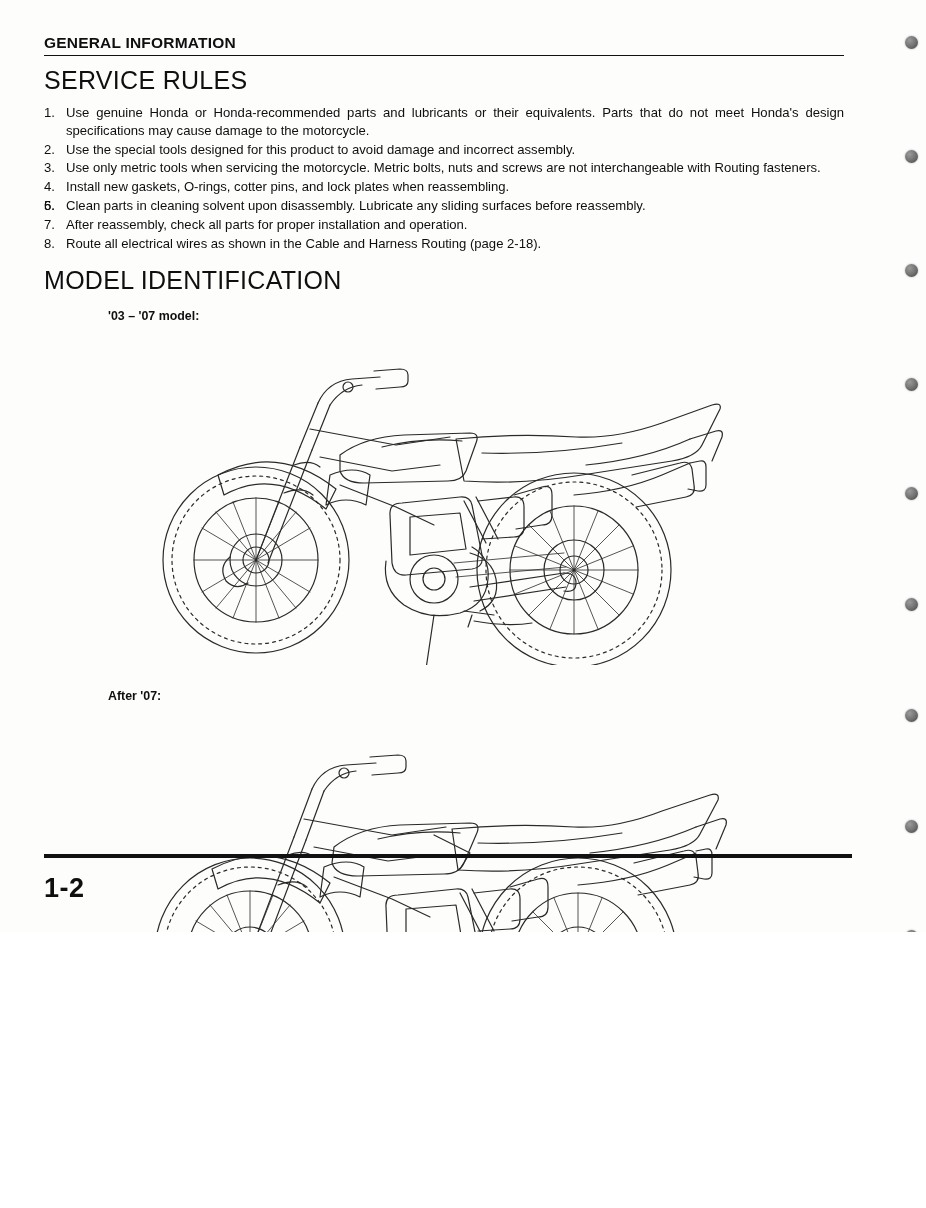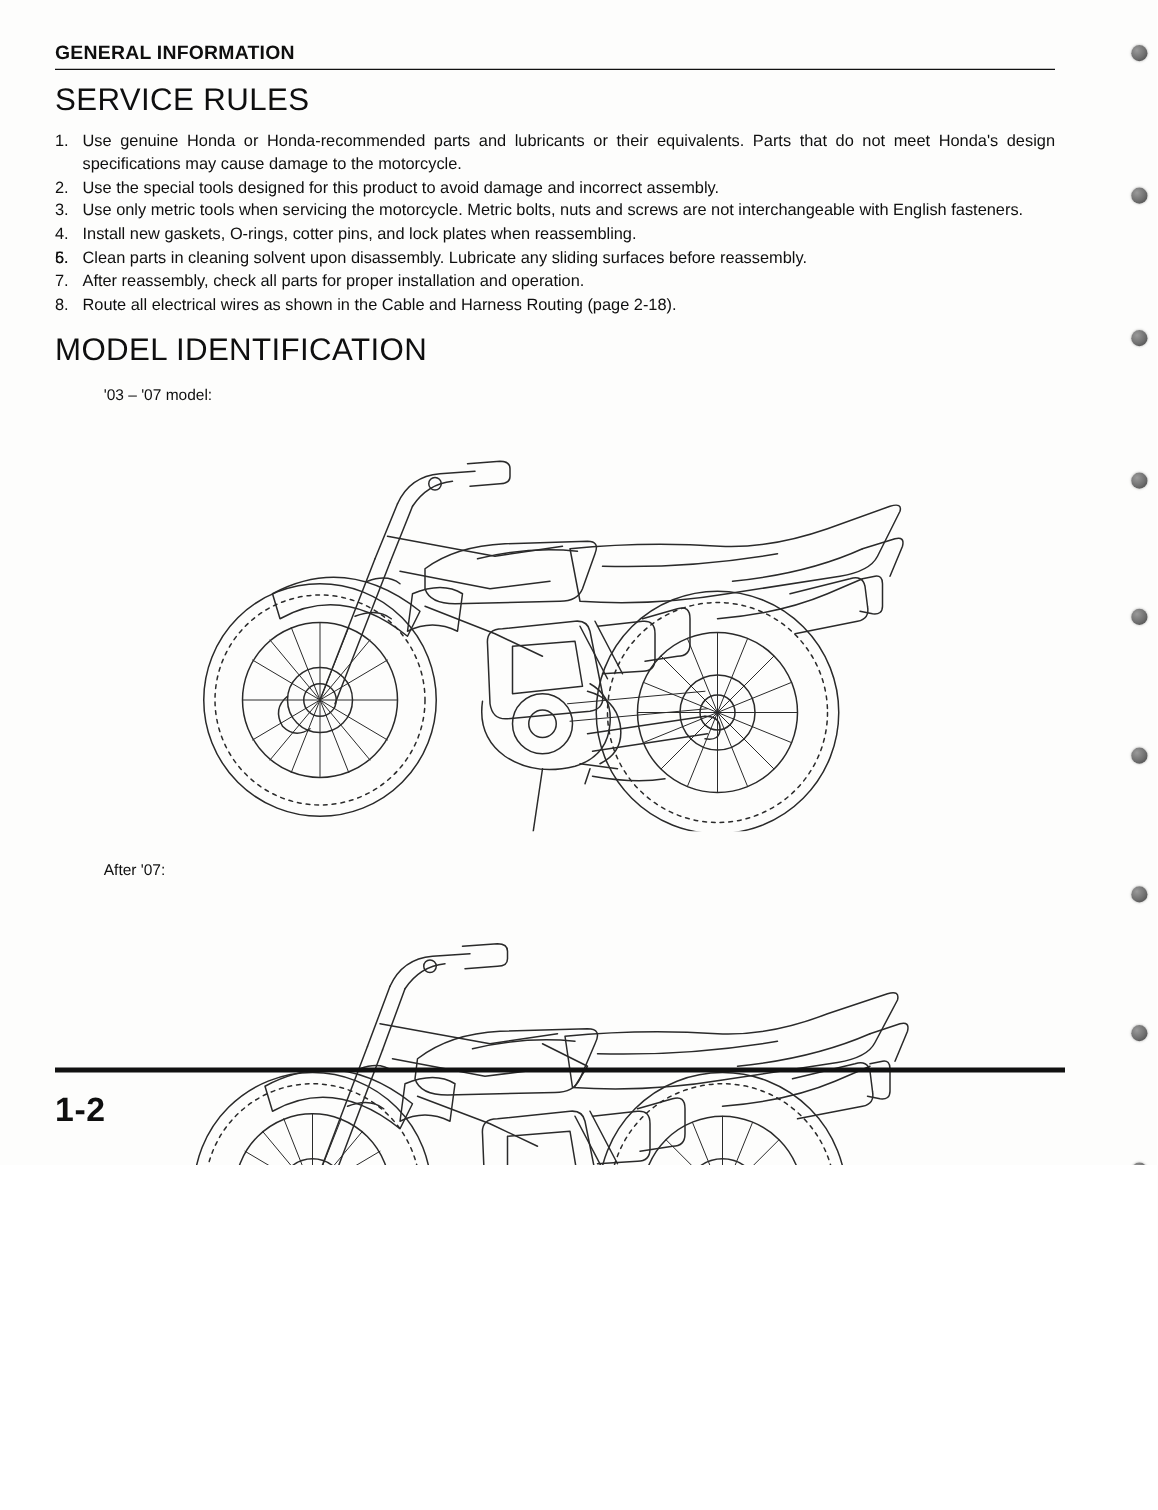--- a/index.html
+++ b/index.html
@@ -82,22 +82,22 @@
     width: 18px;
     text-align: left;
   }
   
   .figure {
     position: relative;
     margin-top: 14px;
   }
   .fig-caption {
     font-size: 12.4px;
-    font-weight: normal;
-    margin-left: 39px;
+    font-weight: bold;
+    margin-left: 64px;
     margin-bottom: 2px;
   }
   .bike-wrap {
     position: relative;
     height: 350px;
   }
   .bike-wrap.second {
     height: 360px;
   }
   .bike-wrap svg {
@@ -152,21 +152,21 @@
       <li>
         <span class="num">1.</span>
         <span>Use genuine Honda or Honda-recommended parts and lubricants or their equivalents. Parts that do not meet Honda's design specifications may cause damage to the motorcycle.</span>
       </li>
       <li>
         <span class="num">2.</span>
         <span>Use the special tools designed for this product to avoid damage and incorrect assembly.</span>
       </li>
       <li>
         <span class="num">3.</span>
-        <span>Use only metric tools when servicing the motorcycle. Metric bolts, nuts and screws are not interchangeable with English fasteners.</span>
+        <span>Use only metric tools when servicing the motorcycle. Metric bolts, nuts and screws are not interchangeable with Routing fasteners.</span>
       </li>
       <li>
         <span class="num">4.</span>
         <span>Install new gaskets, O-rings, cotter pins, and lock plates when reassembling.</span>
       </li>
       <li>
         <span class="num">5.</span>
       </li>
       <li>
         <span class="num">6.</span>

